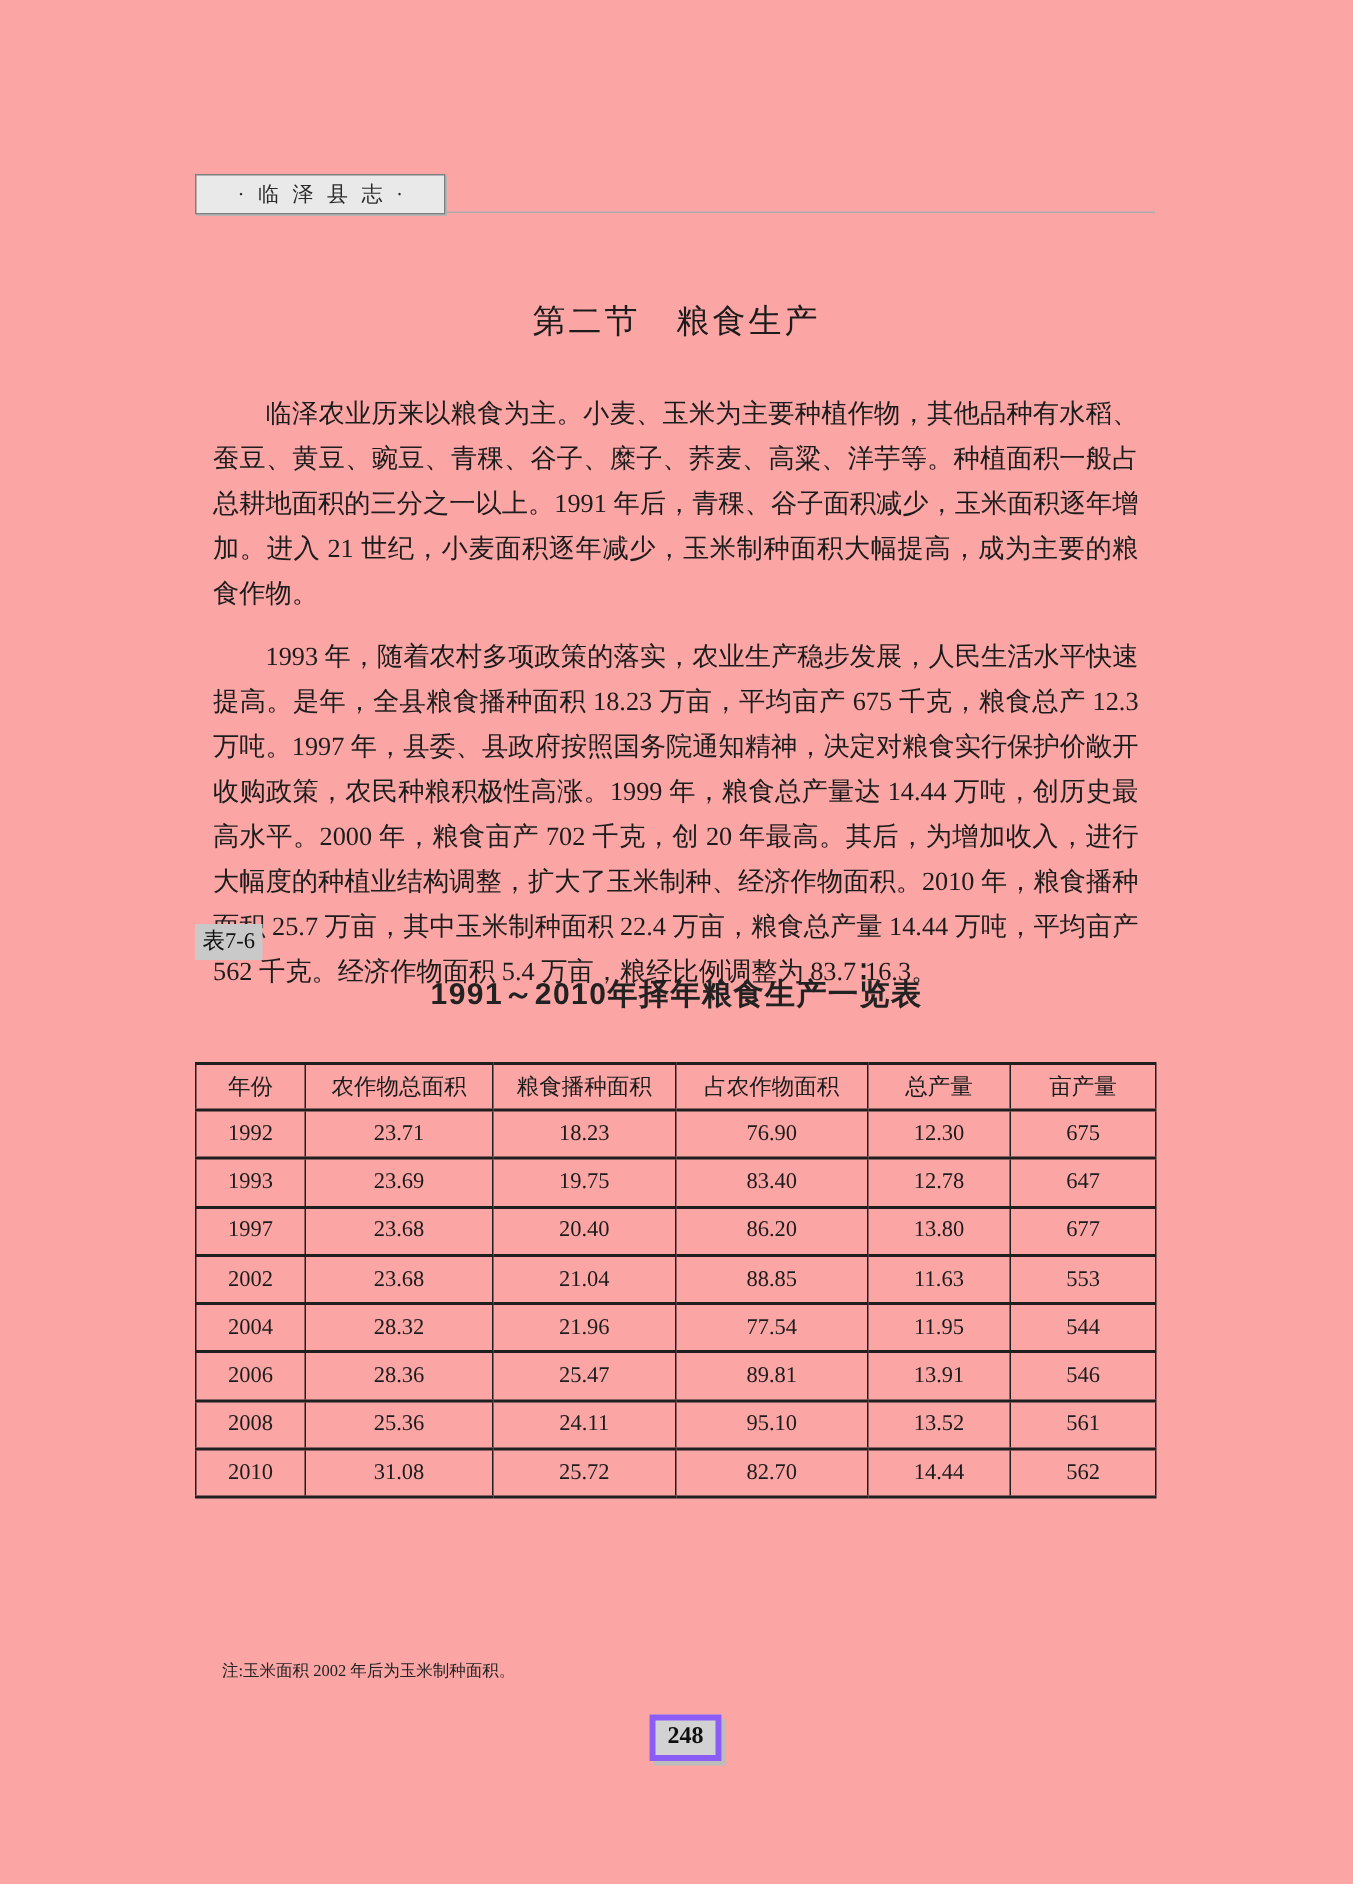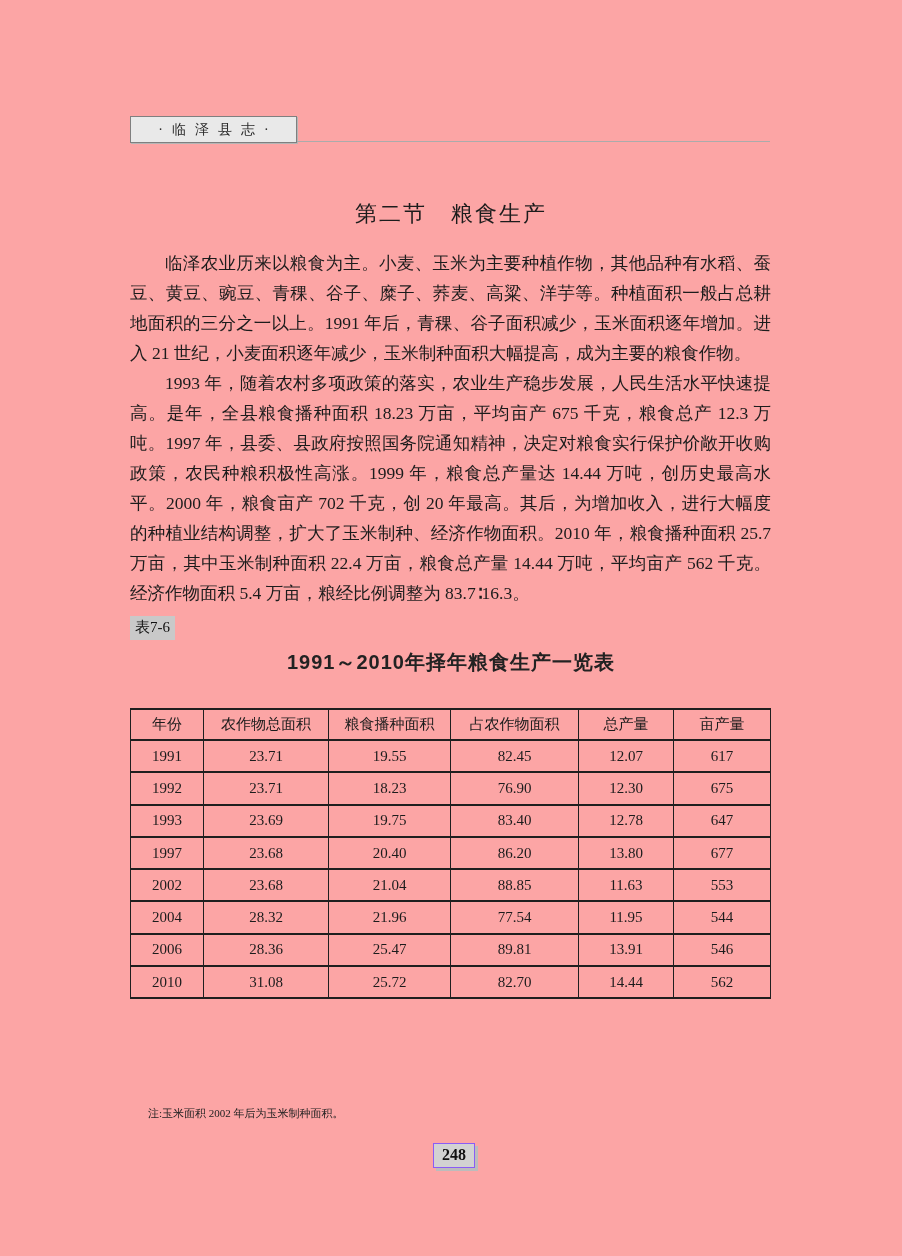--- a/index.html
+++ b/index.html
@@ -56,21 +56,21 @@
   .body-text {
     position: absolute;
     left: 130px;
     top: 248px;
     width: 641px;
     font-size: 17.5px;
     line-height: 30px;
     text-align: justify;
   }
   .body-text p {
-    margin: 0;
+    margin: 12px;
     text-indent: 2em;
   }
   .table-label {
     position: absolute;
     left: 130px;
     top: 616px;
     background: #c9c9c9;
     color: #111;
     font-size: 15px;
     padding: 2px 5px 3px 5px;
@@ -125,21 +125,21 @@
     left: 148px;
     top: 1106px;
     font-size: 11px;
     color: #222;
   }
   .page-badge {
     position: absolute;
     left: 433px;
     top: 1143px;
     background: #d2d2d2;
-    border: 1px solid #8b5cf6;
+    border: 4px solid #8b5cf6;
     box-shadow: 3px 3px 0 #bcbcbc;
     padding: 2px 8px 3px 8px;
     font-size: 16px;
     font-weight: bold;
     color: #111;
   }
 </style>
 </head>
 <body>
 
@@ -176,28 +176,20 @@
         <th>年份</th>
         <th>农作物总面积</th>
         <th>粮食播种面积</th>
         <th>占农作物面积</th>
         <th>总产量</th>
         <th>亩产量</th>
       </tr>
     </thead>
     <tbody>
         <tr>
-          <td>1991</td>
-          <td>23.71</td>
-          <td>19.55</td>
-          <td>82.45</td>
-          <td>12.07</td>
-          <td>617</td>
-        </tr>
-        <tr>
           <td>1992</td>
           <td>23.71</td>
           <td>18.23</td>
           <td>76.90</td>
           <td>12.30</td>
           <td>675</td>
         </tr>
         <tr>
           <td>1993</td>
           <td>23.69</td>
@@ -232,20 +224,28 @@
         </tr>
         <tr>
           <td>2006</td>
           <td>28.36</td>
           <td>25.47</td>
           <td>89.81</td>
           <td>13.91</td>
           <td>546</td>
         </tr>
         <tr>
+          <td>2008</td>
+          <td>25.36</td>
+          <td>24.11</td>
+          <td>95.10</td>
+          <td>13.52</td>
+          <td>561</td>
+        </tr>
+        <tr>
           <td>2010</td>
           <td>31.08</td>
           <td>25.72</td>
           <td>82.70</td>
           <td>14.44</td>
           <td>562</td>
         </tr>
       </tbody>
   </table>
 

